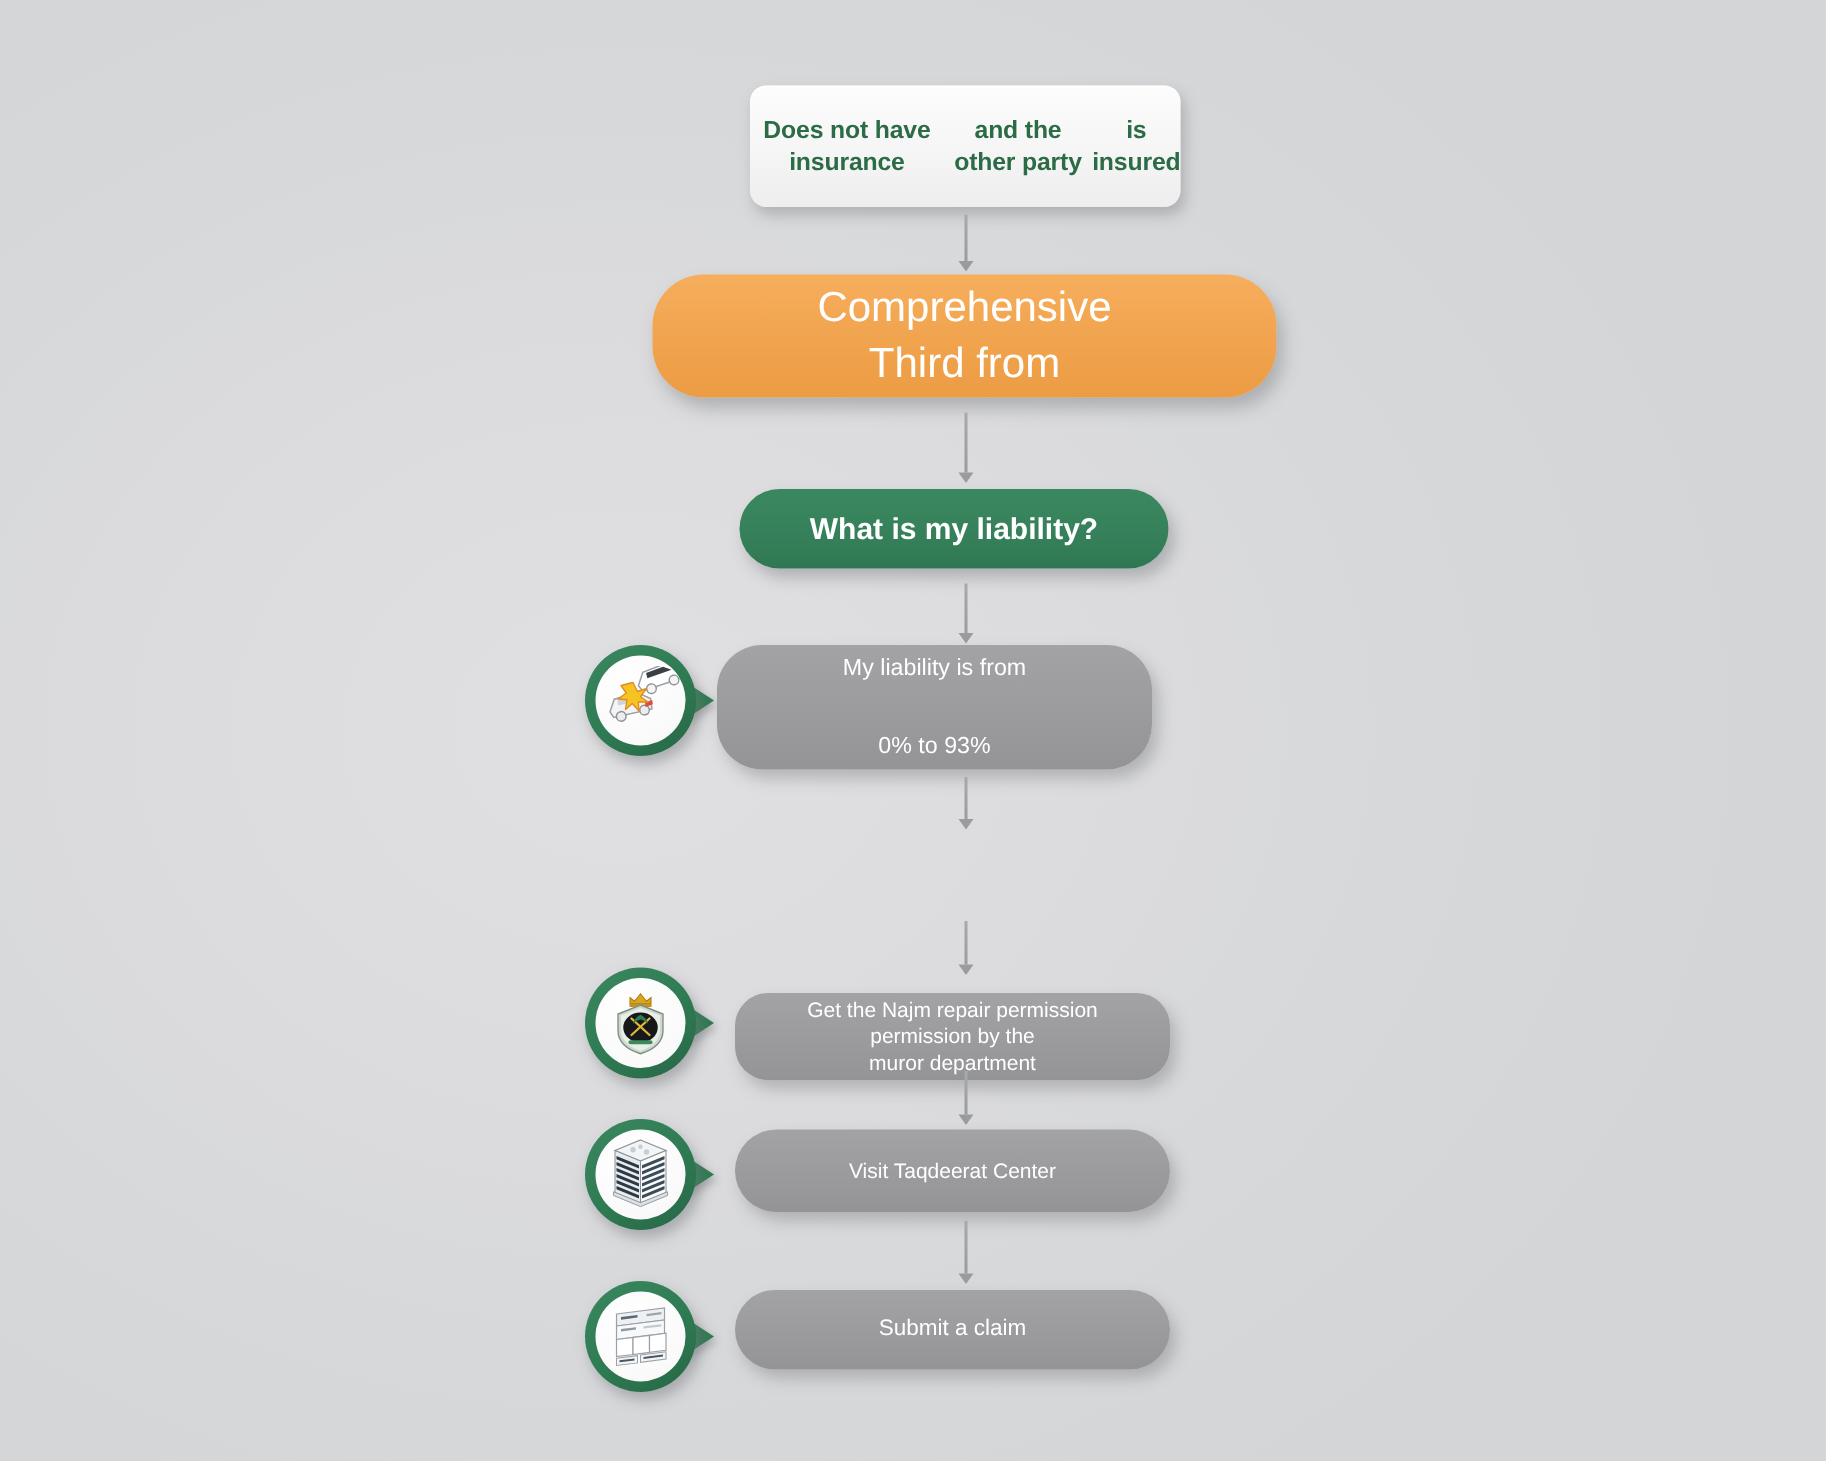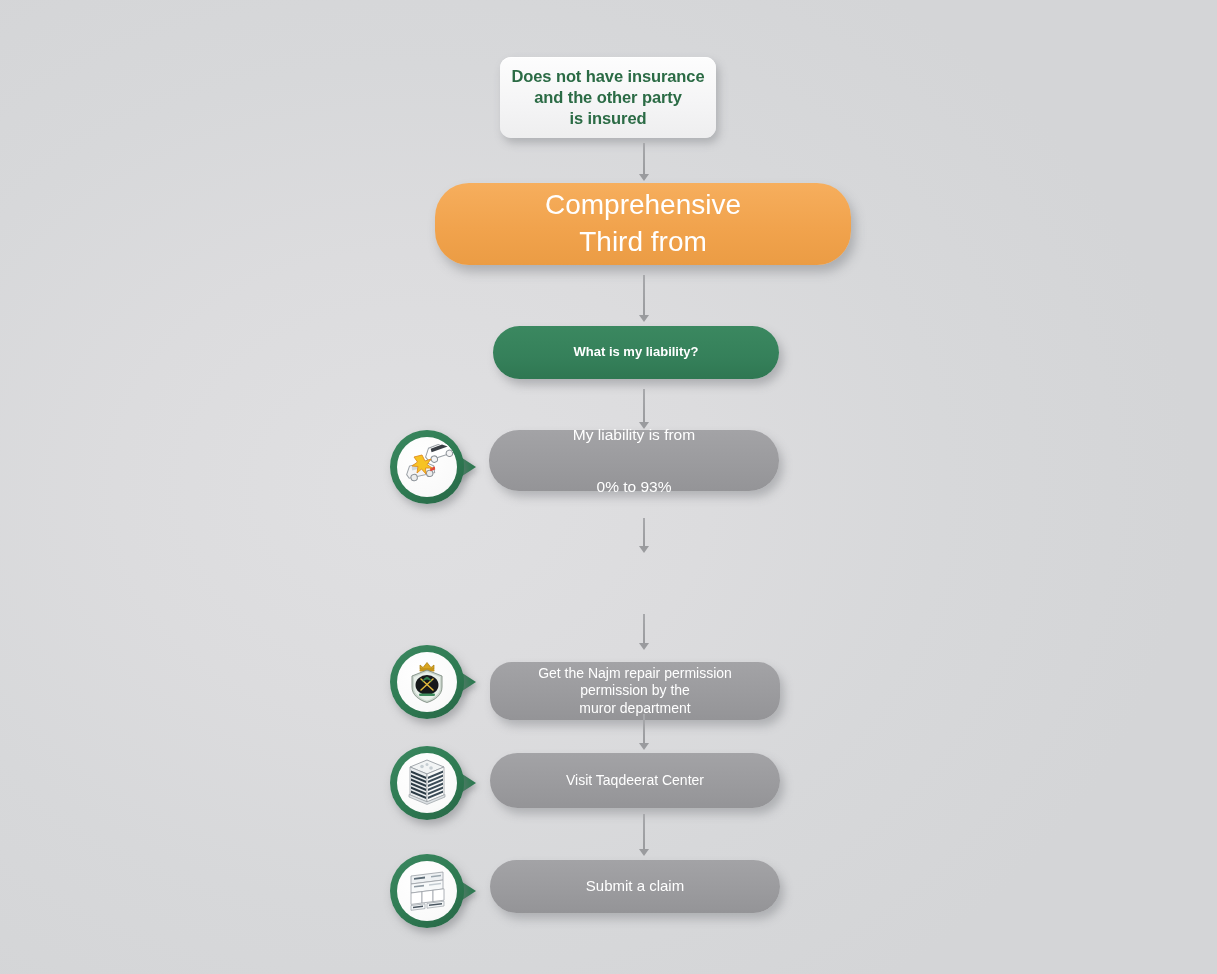--- a/index.html
+++ b/index.html
@@ -127,42 +127,42 @@
     align-items: center;
     justify-content: center;
   }
   .badge svg { display: block; }
 </style>
 </head>
 <body>
 
 <div id="canvas">
 
-  <div class="node box-white" style="left:500px; top:57px; width:216px; height:81px; font-size:16.5px; flex-direction:column;text-align:right;">
+  <div class="node box-white" style="left:500px; top:57px; width:287px; height:81px; font-size:16.5px; ">
     <span>Does not have insurance</span>
     <span>and the other party</span>
     <span>is insured</span>
   </div>
 
   <div class="connector" style="left:637px; top:143px; height:38px;">
     <div class="shaft"></div>
     <div class="head"></div>
   </div>
 
   <div class="node box-orange" style="left:435px; top:183px; width:416px; height:82px; font-size:28px; flex-direction:column;">
     <span>Comprehensive</span>
     <span>Third from</span>
   </div>
 
   <div class="connector" style="left:637px; top:275px; height:47px;">
     <div class="shaft"></div>
     <div class="head"></div>
   </div>
 
-  <div class="node box-green" style="left:493px; top:326px; width:286px; height:53px; font-size:13px;">
+  <div class="node box-green" style="left:493px; top:326px; width:286px; height:53px; font-size:20px;">
     <span>What is my liability?</span>
   </div>
 
   <div class="connector" style="left:637px; top:389px; height:40px;">
     <div class="shaft"></div>
     <div class="head"></div>
   </div>
 
   <div class="badge" style="left:390px; top:430px;">
     <div class="pointer"></div>
@@ -185,21 +185,21 @@
           <circle cx="26" cy="13" r="3.2" fill="#f4f4f5" stroke="#8d9399" stroke-width="1"></circle>
         </g>
 
         <g transform="translate(11,11)">
           <path d="M10 0 L13 6 L19 4 L15 9.5 L20 13 L13.5 13 L14 19 L9.5 14 L5 18 L6 11.5 L0 11 L5.5 7 L2 2 Z" fill="#f6c324" stroke="#e08c1f" stroke-width="0.9" stroke-linejoin="round"></path>
         </g>
       </svg>
     </div>
   </div>
 
-  <div class="node box-grey" style="left:489px; top:430px; width:290px; height:61px; font-size:15.5px; flex-direction:column;gap:32px;">
+  <div class="node box-grey" style="left:478px; top:430px; width:290px; height:83px; font-size:15.5px; flex-direction:column;gap:32px;">
     <span>My liability is from</span>
     <span>0% to 93%</span>
   </div>
 
   <div class="connector" style="left:637px; top:518px; height:35px;">
     <div class="shaft"></div>
     <div class="head"></div>
   </div>
 
 

